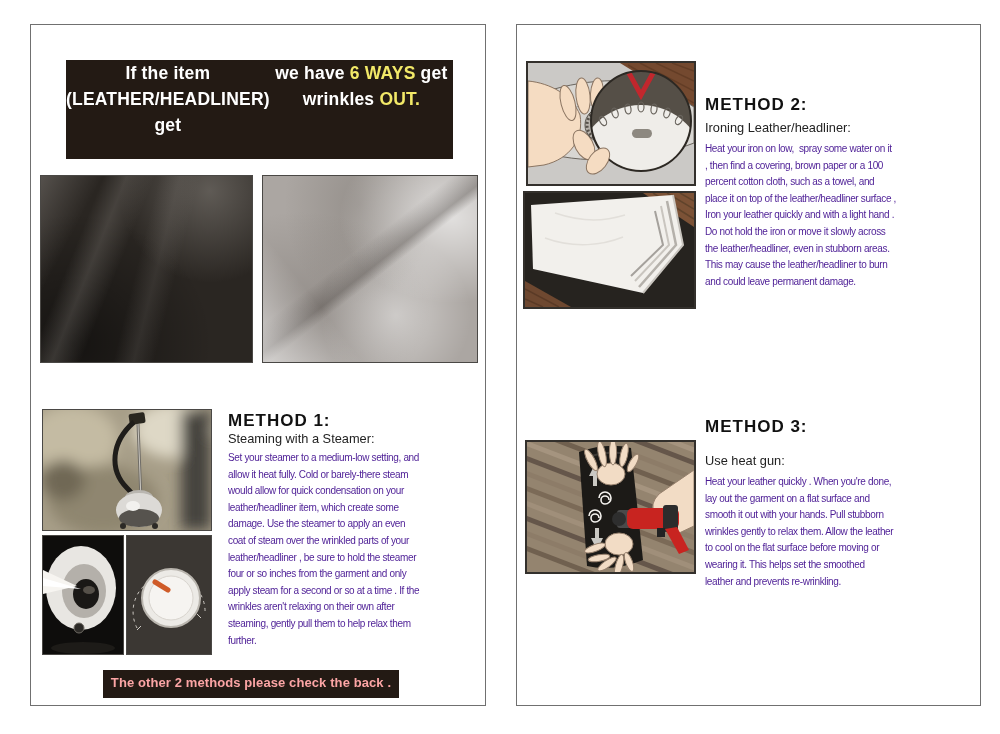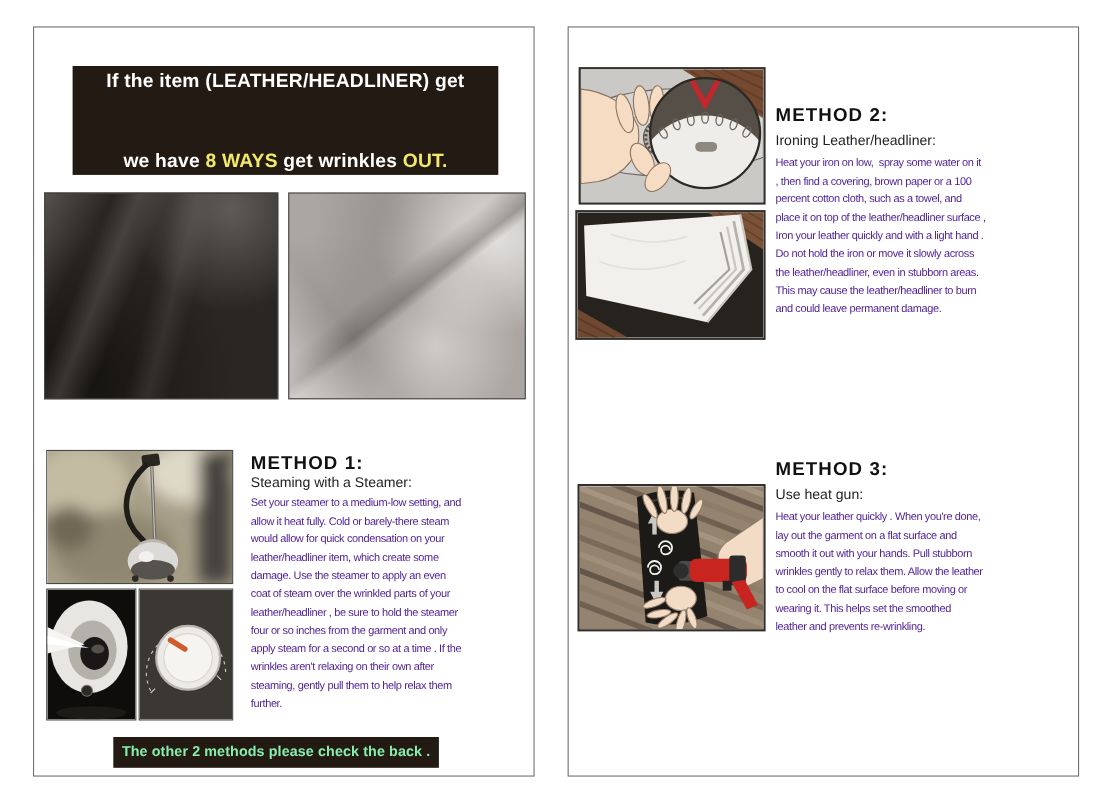--- a/index.html
+++ b/index.html
@@ -9,21 +9,21 @@
 
   .panel { position:absolute; top:24px; height:682px; background:#ffffff;
            border:1px solid #707070; overflow:hidden; }
   #left-panel  { left:30px;  width:456px; }
   #right-panel { left:516px; width:465px; }
 
   .dark-box { background:#231a14; color:#ffffff; }
 
   
   .header-box { position:absolute; left:35px; top:35px; width:387px; height:99px;
-                display:flex; flex-direction:column; justify-content:space-between;
+                display:flex; flex-direction:row; justify-content:center;
                 text-align:center; font-weight:bold; font-size:17.5px; line-height:26px;
                 letter-spacing:.2px; }
   .hl { color:#f2e968; }
 
   
   .img-frame { position:absolute; overflow:hidden; }
   .photo-border { border:1px solid #4a4845; }
   .illus-border { border:2px solid #33302c; }
 
   #photo-leather { left:9px;  top:150px; width:213px; height:188px;
@@ -60,34 +60,34 @@
   #steamer-close2 { left:95px; top:510px; width:86px;  height:120px; }
 
   
   #iron-illus    { left:9px; top:36px;  width:170px; height:125px; }
   #towel-illus   { left:6px; top:166px; width:173px; height:118px; }
   #heatgun-illus { left:8px; top:415px; width:171px; height:134px; }
 
   
   .footer-box { position:absolute; left:72px; top:645px; width:296px; height:28px;
                 text-align:center; line-height:26px; font-size:13px; font-weight:bold;
-                color:#86efac; letter-spacing:.1px; }
+                color:#fca5a5; letter-spacing:.1px; }
 
   svg { display:block; }
 </style>
 </head>
 <body>
 
 <div id="page">
 
   <div id="left-panel" class="panel">
 
     <div class="header-box dark-box">
       <div>If the item (LEATHER/HEADLINER) get</div>
-      <div><span>we have </span><span class="hl">8 WAYS</span><span> get wrinkles </span><span class="hl">OUT.</span></div>
+      <div><span>we have </span><span class="hl">6 WAYS</span><span> get wrinkles </span><span class="hl">OUT.</span></div>
     </div>
 
     <div id="photo-leather" class="img-frame photo-border"></div>
     <div id="photo-fabric" class="img-frame photo-border"></div>
 
     <div id="steamer-photo" class="img-frame photo-border">
       <svg width="168" height="120" viewBox="0 0 168 120">
         <defs>
             <filter id="blur8">
               <feGaussianBlur stdDeviation="7"></feGaussianBlur>
@@ -232,21 +232,21 @@
 place it on top of the leather/headliner surface ,
 Iron your leather quickly and with a light hand .
 Do not hold the iron or move it slowly across
 the leather/headliner, even in stubborn areas.
 This may cause the leather/headliner to burn
 and could leave permanent damage.</div>
     </div>
 
     <div id="m3-text">
       <div class="method-heading">METHOD 3:</div>
-      <div class="method-sub" style="margin-top:5px">Use heat gun:</div>
+      <div class="method-sub" style="margin-top:16px">Use heat gun:</div>
       <div class="body-text" style="margin-top:6px">Heat your leather quickly . When you're done,
 lay out the garment on a flat surface and
 smooth it out with your hands. Pull stubborn
 wrinkles gently to relax them. Allow the leather
 to cool on the flat surface before moving or
 wearing it. This helps set the smoothed
 leather and prevents re-wrinkling.</div>
     </div>
 
     <div id="heatgun-illus" class="img-frame illus-border">

